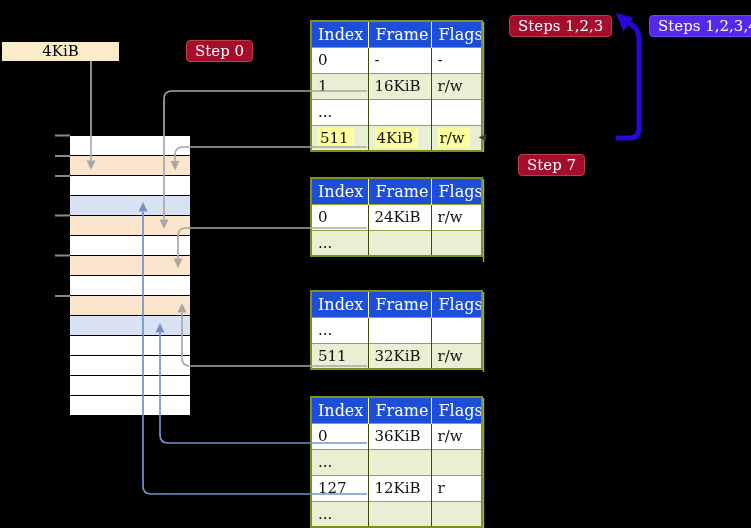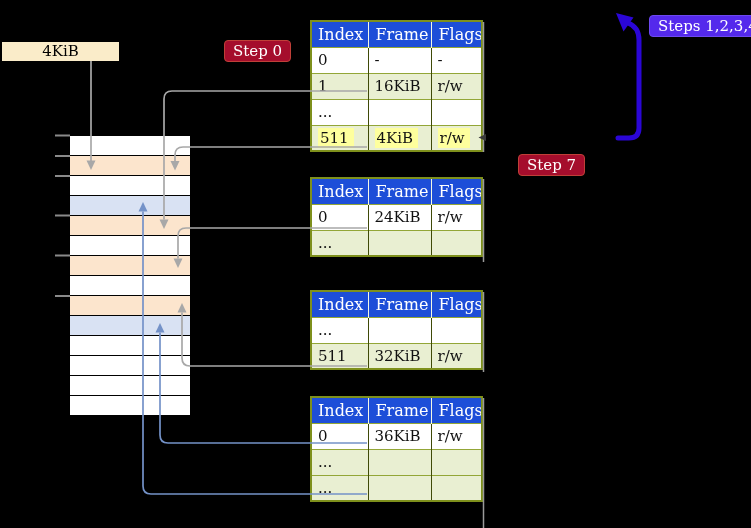--- a/index.html
+++ b/index.html
@@ -12,21 +12,21 @@
     position:absolute;left:2px;top:42px;width:117px;height:19px;z-index:6;
     background:#faecc9;color:#000;font-size:15px;line-height:19px;text-align:center;
   }
   
   .chip{
     position:absolute;z-index:6;color:#fff;font-size:15px;line-height:20px;
     text-align:center;padding:0 8px;border-radius:4px;white-space:nowrap;
   }
   .chip.red{background:#a50d2c;border:1px solid #bf4038;}
   .chip.violet{background:#5429ec;border:1px solid #6d48f0;}
-  #step0{left:186px;top:40px;margin-left:38px;}
+  #step0{left:186px;top:40px;}
   #steps123{left:509px;top:15px;}
   #steps1234{left:649px;top:15px;}
   #step4{left:518px;top:154px;}
   
   .memory{position:absolute;left:70px;top:135px;width:120px;z-index:1;border-top:1px solid #000;}
   .mrow{height:19px;border-bottom:1px solid #000;}
   .mrow.white{background:#ffffff;}
   .mrow.peach{background:#fce5cd;}
   .mrow.blue{background:#d9e2f3;}
   
@@ -172,20 +172,25 @@
           <tr>
             <td>0</td>
             <td>36KiB</td>
             <td>r/w</td>
           </tr>
           <tr class="shaded">
             <td>...</td>
             <td></td>
             <td></td>
           </tr>
+          <tr>
+            <td>127</td>
+            <td>12KiB</td>
+            <td>r</td>
+          </tr>
           <tr class="shaded">
             <td>...</td>
             <td></td>
             <td></td>
           </tr>
         </tbody>
       </table>
     </div>
 
   <svg class="overlay" width="751" height="528" viewBox="0 0 751 528">
@@ -232,16 +237,17 @@
 
     <path d="M618,138 L629,138 Q639,138 639,128 L639,40 Q639,27 628,23" stroke="#2b06d6" stroke-width="5" fill="none" stroke-linecap="round"></path>
     <polygon points="616,13 633.5,17.5 623.5,31.5" fill="#2b06d6"></polygon>
 
     <polygon points="478.5,137.5 486,134 486,141" fill="#3b3b3b"></polygon>
   </svg>
 
   <div class="frame-box" id="frame-box">4KiB</div>
 
   <div class="chip red" id="step0">Step 0</div>
+  <div class="chip red" id="steps123">Steps 1,2,3</div>
   <div class="chip violet" id="steps1234">Steps 1,2,3,4</div>
   <div class="chip red" id="step4">Step 7</div>
 
 </div>
 
 </body></html>

